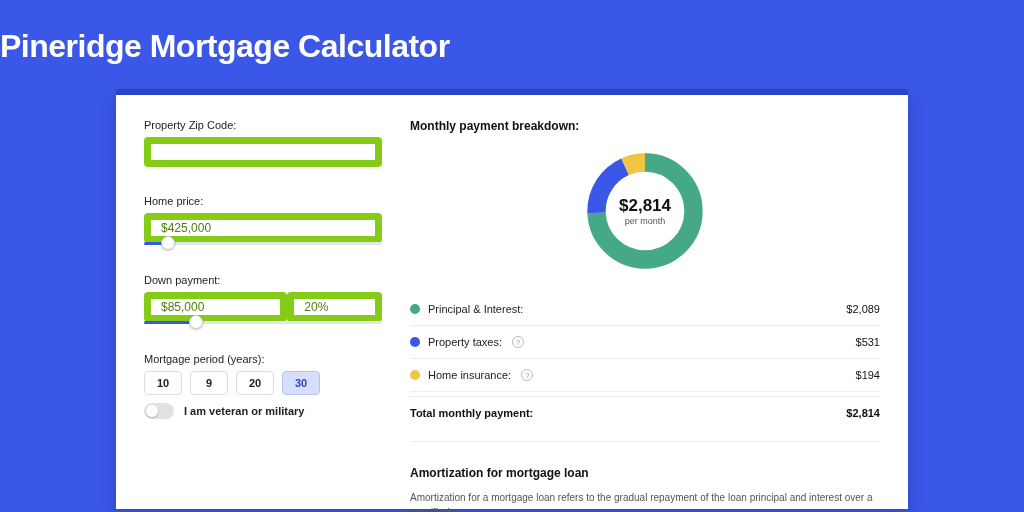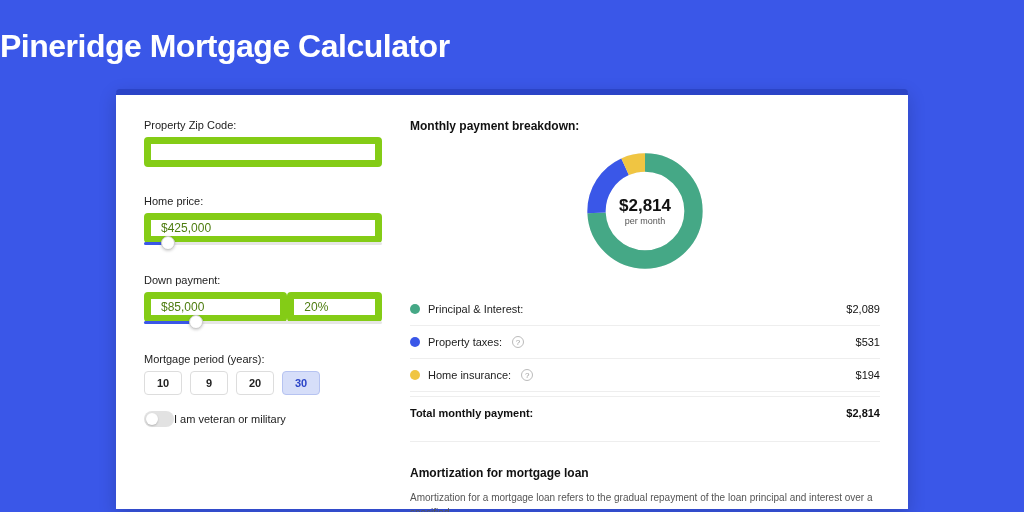--- a/index.html
+++ b/index.html
@@ -31,21 +31,21 @@
   .dp-row { display: flex; gap: 0; }
   .dp-row .text-input:first-child { flex: 1.8; }
   .dp-row .text-input:last-child { flex: 1; }
   .period-row { display: flex; gap: 8px; margin-top: 4px; }
   .period-btn {
     width: 38px; height: 24px; border: 1px solid #ddd; background: #fff; border-radius: 4px;
     font-size: 11px; color: #222; font-weight: 600; cursor: pointer; display: flex;
     align-items: center; justify-content: center;
   }
   .period-btn.active { background: #d6def9; border-color: #b6c3f1; color: #2b44c7; }
-  .toggle-row { display: flex; align-items: center; margin-top: 16px; }
+  .toggle-row { display: flex; align-items: center; gap: 10px; margin-top: 8px; font-weight: bold; }
   .toggle {
     width: 30px; height: 16px; background: #e2e2e2; border-radius: 10px; position: relative; cursor: pointer;
   }
   .toggle .knob {
     width: 12px; height: 12px; background: #fff; border-radius: 50%; position: absolute; top: 2px; left: 2px;
     box-shadow: 0 1px 2px rgba(0,0,0,0.2);
   }
   .toggle-label { font-size: 11px; color: #222; }
   .section-title { font-size: 12px; font-weight: 700; color: #111; margin-bottom: 14px; }
   .donut-wrap { display: flex; justify-content: center; margin-bottom: 18px; }

